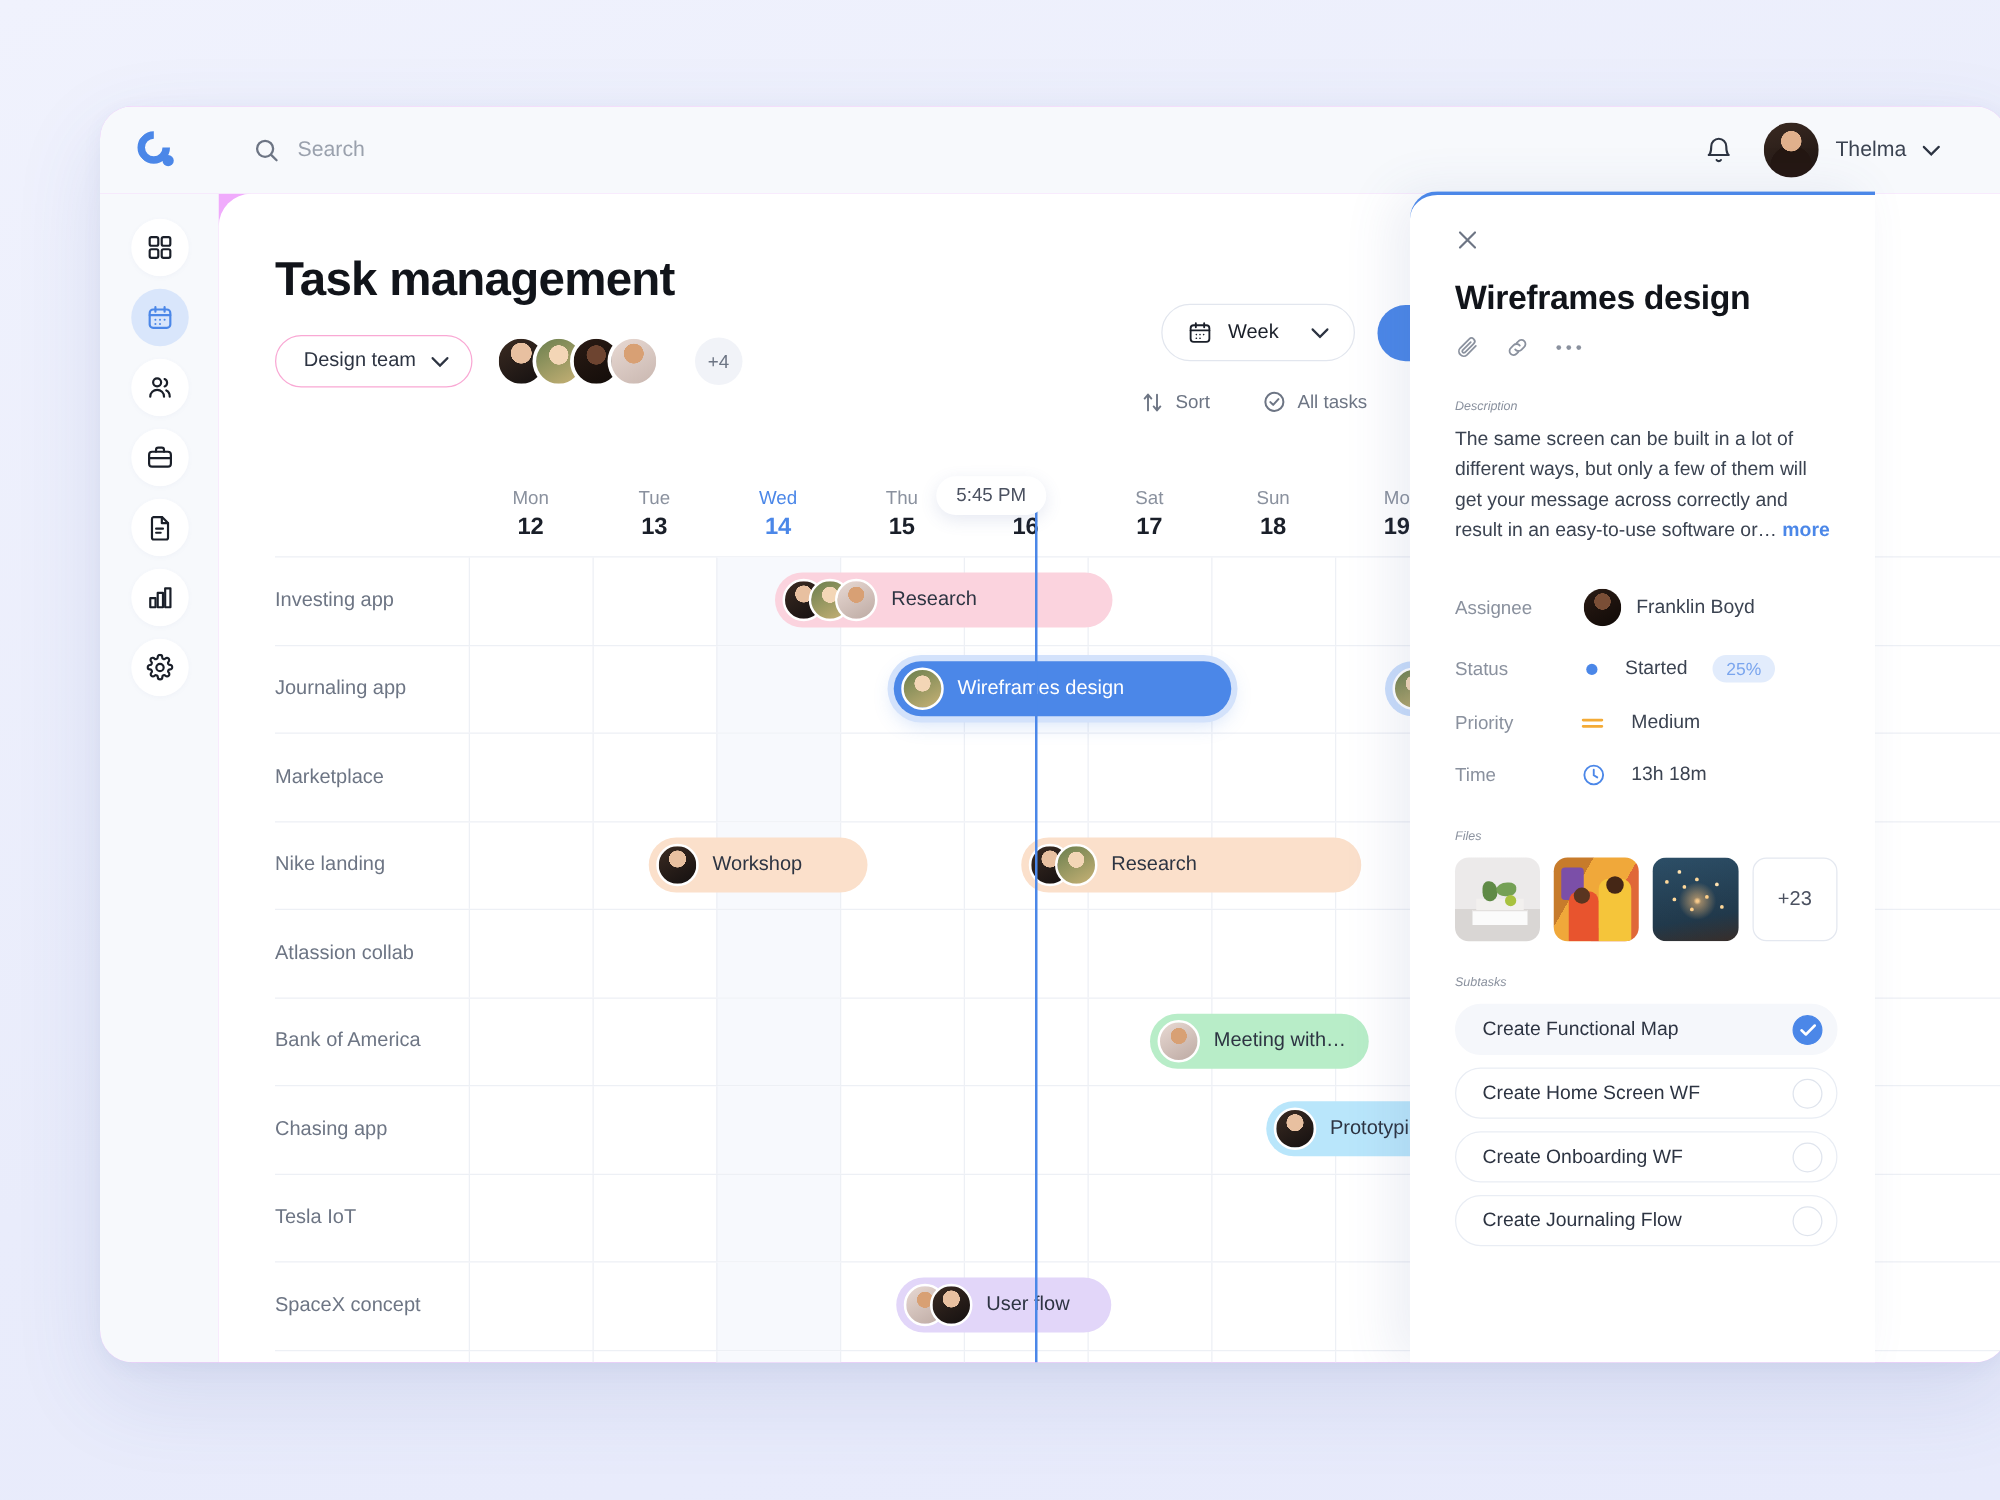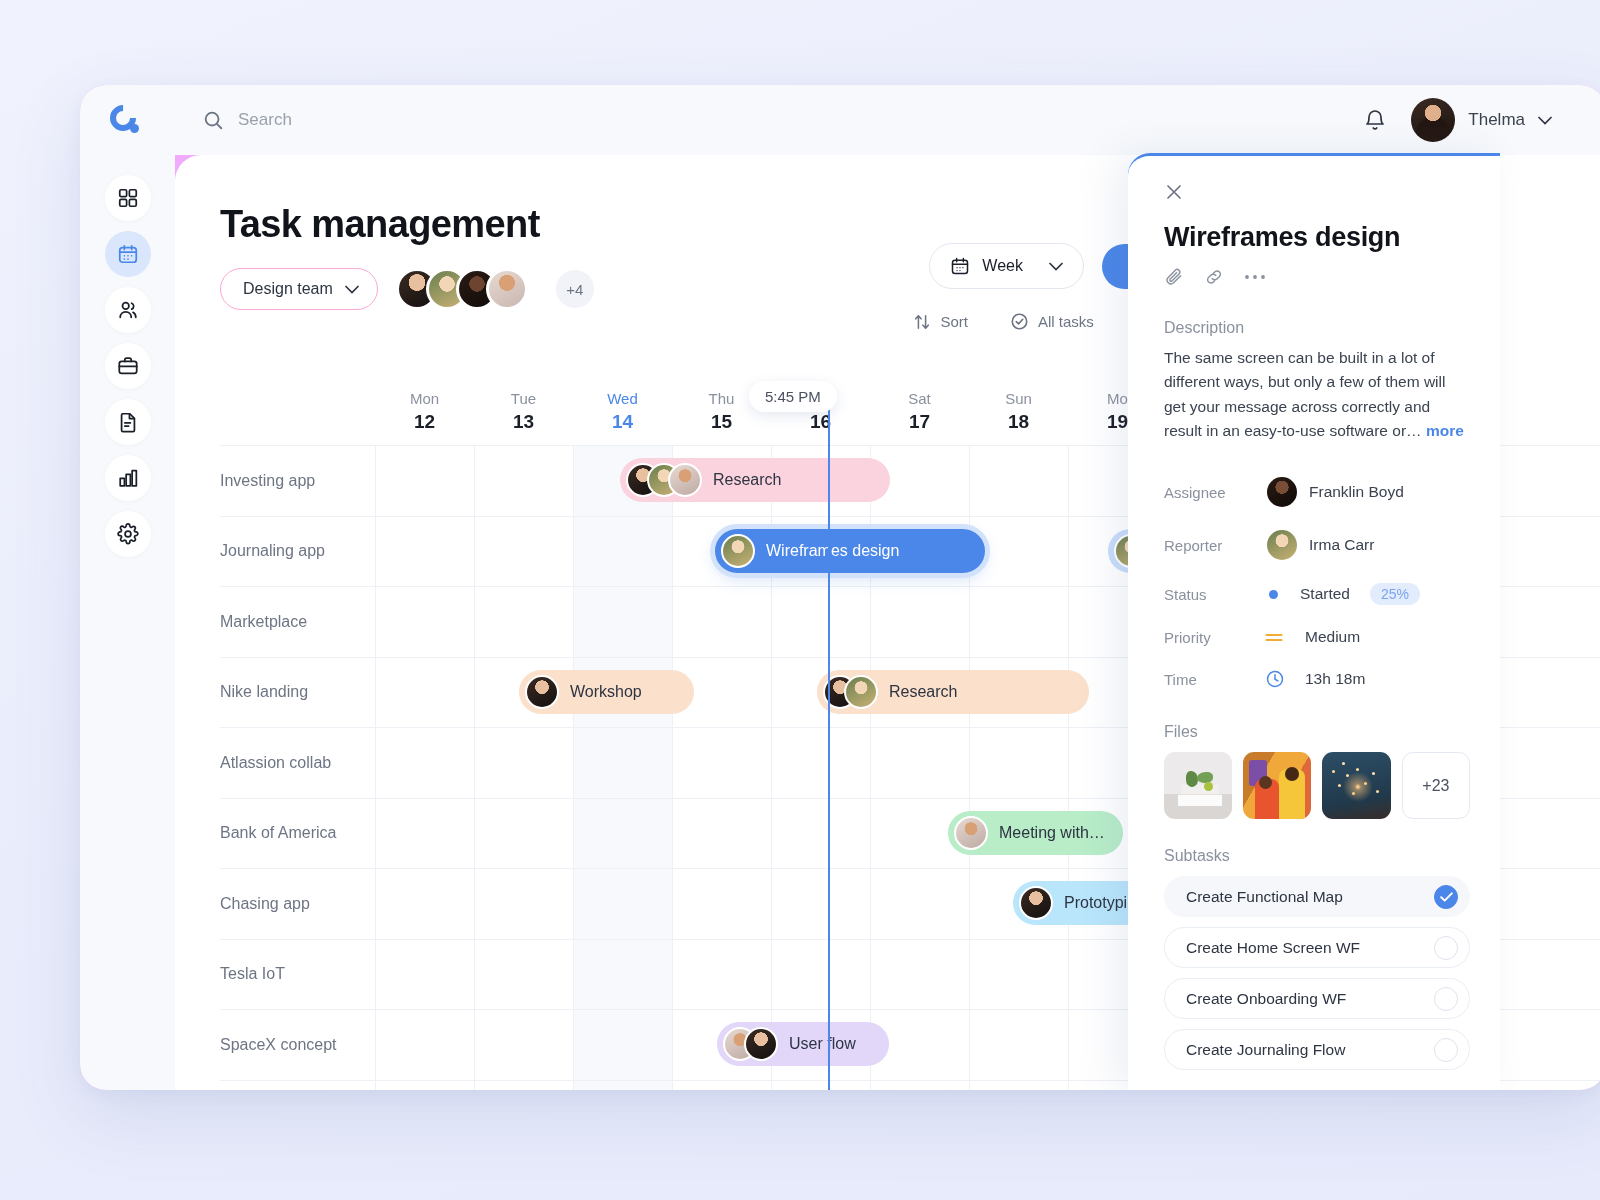--- a/index.html
+++ b/index.html
@@ -212,21 +212,21 @@
     padding: 26px 30px 0 36px;
     overflow: hidden;
   }
   .close-x { width: 20px; height: 20px; cursor: pointer; }
   .dp-title {
     font-size: 27px; font-weight: 700; color: #11141a;
     margin-top: 16px; letter-spacing: -0.3px;
   }
   .dp-icons { display: flex; align-items: center; gap: 20px; margin-top: 14px; }
   .dp-icons svg { cursor: pointer; }
-  .dp-label { font-size: 16px; color: #8a919e; margin-top: 32px; }
+  .dp-label { font-size: 10px; color: #8a919e; margin-top: 32px; font-style: italic; }
   .dp-desc {
     font-size: 15.5px; line-height: 1.57; color: #3b4351; margin-top: 9px;
   }
   .dp-more { color: #4b87e8; font-weight: 700; cursor: pointer; }
 
   .meta-row {
     display: flex; align-items: center; margin-top: 23px;
   }
   .meta-row .mk { width: 103px; flex: none; font-size: 15px; color: #8a919e; }
   .meta-row .mv { display: flex; align-items: center; gap: 12px; }
@@ -629,21 +629,21 @@
             </div>
             <div class="btext">Workshop</div>
           </div>
           <div class="bar" style="left: 597px; width: 272px; top: 224.75px; background: rgb(251, 224, 203);">
             <div class="bavatars">
               <div class="avatar" style="background: radial-gradient(circle at 50% 34%, rgb(232, 192, 160) 0px, rgb(232, 192, 160) 27%, transparent 28%), linear-gradient(150deg, rgb(59, 43, 34), rgb(20, 16, 16));"></div>
               <div class="avatar" style="background: radial-gradient(circle at 50% 36%, rgb(243, 214, 182) 0px, rgb(243, 214, 182) 26%, transparent 27%), linear-gradient(150deg, rgb(106, 127, 78), rgb(200, 178, 118));"></div>
             </div>
             <div class="btext">Research</div>
           </div>
-          <div class="bar" style="left: 728px; width: 175px; top: 365.75px; background: rgb(184, 237, 200); text-align: right;">
+          <div class="bar" style="left: 700px; width: 175px; top: 365.75px; background: rgb(184, 237, 200); text-align: right;">
             <div class="bavatars">
               <div class="avatar" style="background: radial-gradient(circle at 50% 36%, rgb(216, 160, 116) 0px, rgb(216, 160, 116) 26%, transparent 27%), linear-gradient(150deg, rgb(232, 217, 211), rgb(189, 170, 163));"></div>
             </div>
             <div class="btext">Meeting with…</div>
           </div>
           <div class="bar" style="left: 793px; width: 270px; top: 436.25px; background: rgb(185, 230, 251);">
             <div class="bavatars">
               <div class="avatar" style="background: radial-gradient(circle at 50% 34%, rgb(232, 192, 160) 0px, rgb(232, 192, 160) 27%, transparent 28%), linear-gradient(150deg, rgb(59, 43, 34), rgb(20, 16, 16));"></div>
             </div>
             <div class="btext">Prototyping</div>
@@ -684,27 +684,20 @@
     </div>
 
     <div class="dp-label">Description</div>
     <div class="dp-desc"><span>The same screen can be built in a lot of different ways, but only a few of them will get your message across correctly and result in an easy-to-use software or… </span><span class="dp-more">more</span></div>
 
     <div class="meta-row" style="margin-top:34px">
       <div class="mk">Assignee</div>
       <div class="mv">
         <div class="avatar" style="background:radial-gradient(circle at 50% 34%,#7a4e36 0 26%,transparent 27%),linear-gradient(150deg,#2a1b14,#100a07)"></div>
         <div class="txt">Franklin Boyd</div>
-      </div>
-    </div>
-    <div class="meta-row">
-      <div class="mk">Reporter</div>
-      <div class="mv">
-        <div class="avatar" style="background:radial-gradient(circle at 50% 36%,#f3d6b6 0 26%,transparent 27%),linear-gradient(150deg,#6a7f4e,#c8b276)"></div>
-        <div class="txt">Irma Carr</div>
       </div>
     </div>
     <div class="meta-row">
       <div class="mk">Status</div>
       <div class="mv">
         <div class="status-dot"></div>
         <div class="txt">Started</div>
         <div class="pct-badge">25%</div>
       </div>
     </div>

